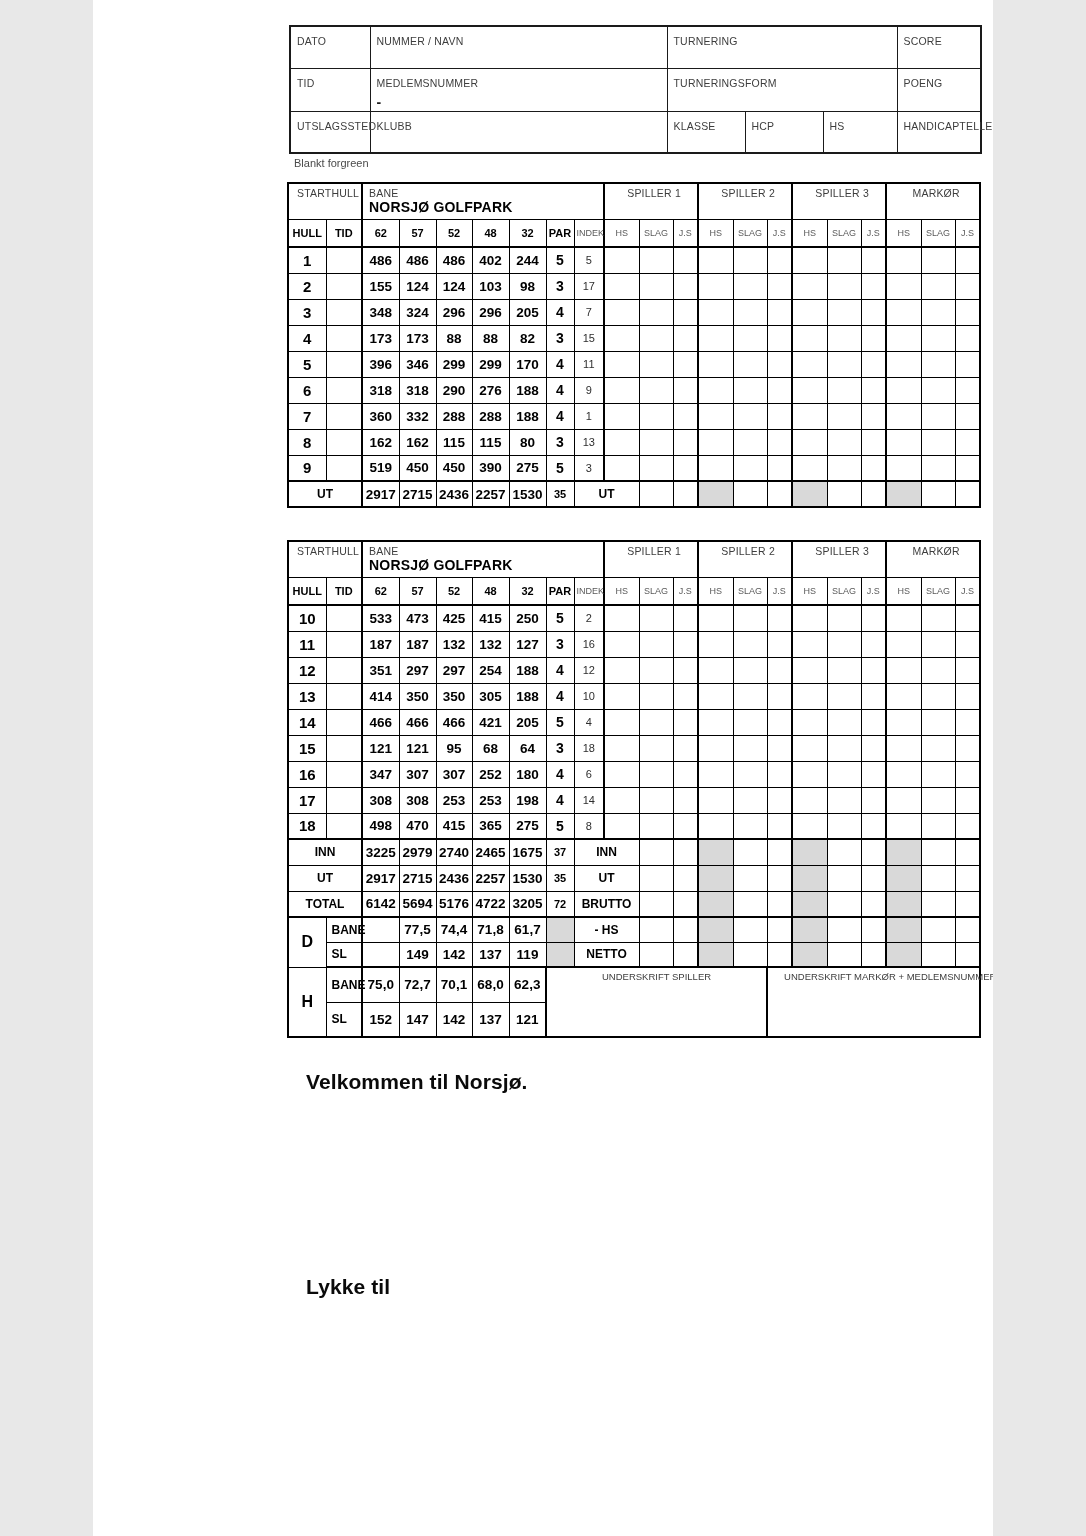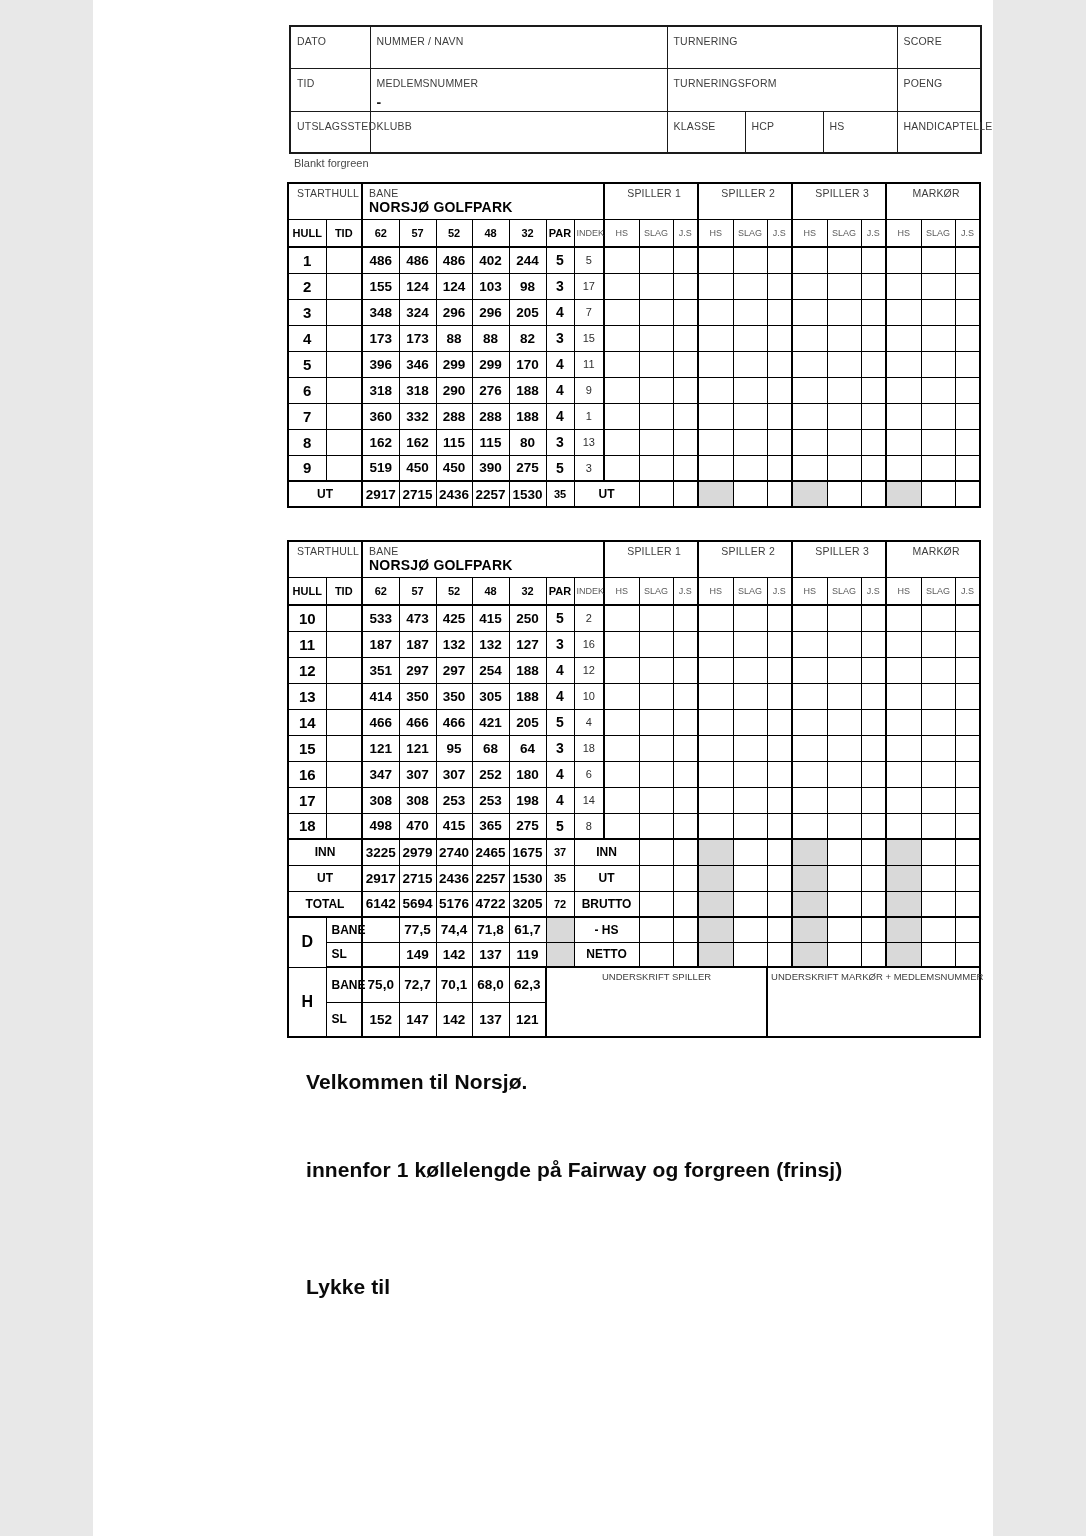--- a/index.html
+++ b/index.html
@@ -41,21 +41,21 @@
   .len  { font-size:13.5px; font-weight:bold; }
   .par  { font-size:14px; font-weight:bold; }
   .idx  { font-size:11px; color:#2e2e2e; }
   .sum  { font-size:13.5px; font-weight:bold; }
   .parsum { font-size:11px; font-weight:bold; }
   .lbl  { font-size:12px; font-weight:bold; }
   .lblbig { font-size:16px; font-weight:bold; }
   .lbl-left { text-align:left !important; padding-left:5px !important; }
   .gray { background:#d9d9d9; }
   .gv { border-left-color:#9a9a9a; border-right-color:#9a9a9a; }
-  .sig { text-align:right; vertical-align:top !important; padding:3px 3px !important;
+  .sig { text-align:right; vertical-align:top !important; padding:3px 16px !important;
          font-size:9.5px; color:#3d3d3d; font-weight:normal; }
 
   
   .ft { position:absolute; left:213px; font-weight:bold; font-size:21px; color:#0a0a0a; letter-spacing:.1px; }
   #ft1 { top:1070px; }
   #ft2 { top:1120px; line-height:33px; }
   #ft3 { top:1275px; }
 </style>
 </head>
 <body>
@@ -779,16 +779,15 @@
           <td class="sum">142</td>
           <td class="sum">137</td>
           <td class="sum">121</td>
         </tr>
       </tbody>
     </table>
 
   <div class="ft" id="ft1">Velkommen til Norsjø.</div>
   <div class="ft" id="ft2">
     <br>
-    <span>innenfor 1 køllelengde på Fairway og forgreen (frinsj)</span>
   </div>
   <div class="ft" id="ft3">Lykke til</div>
 </div>
 
 </body></html>

